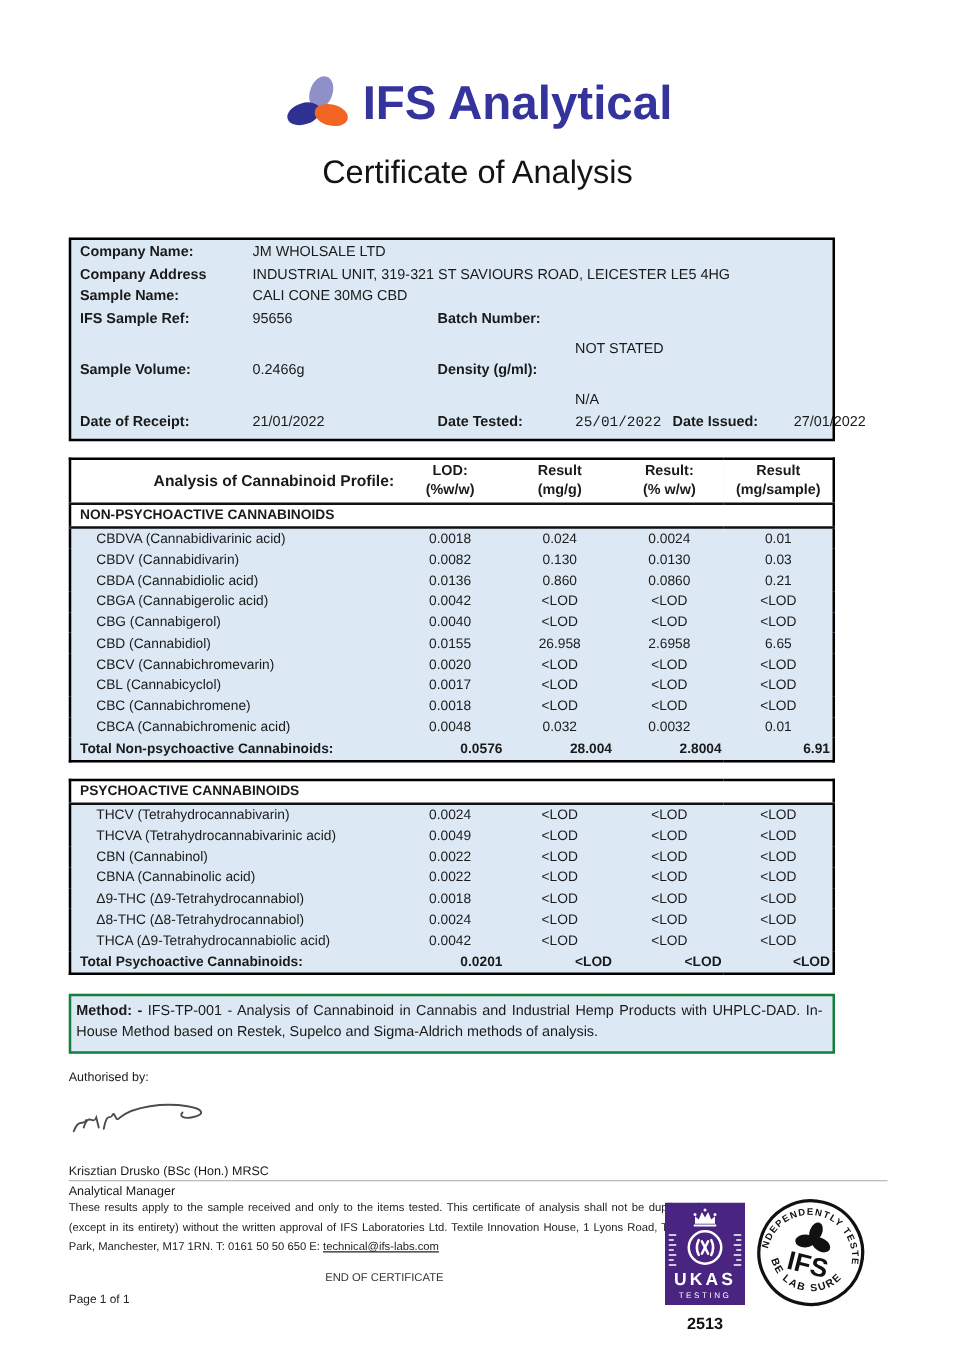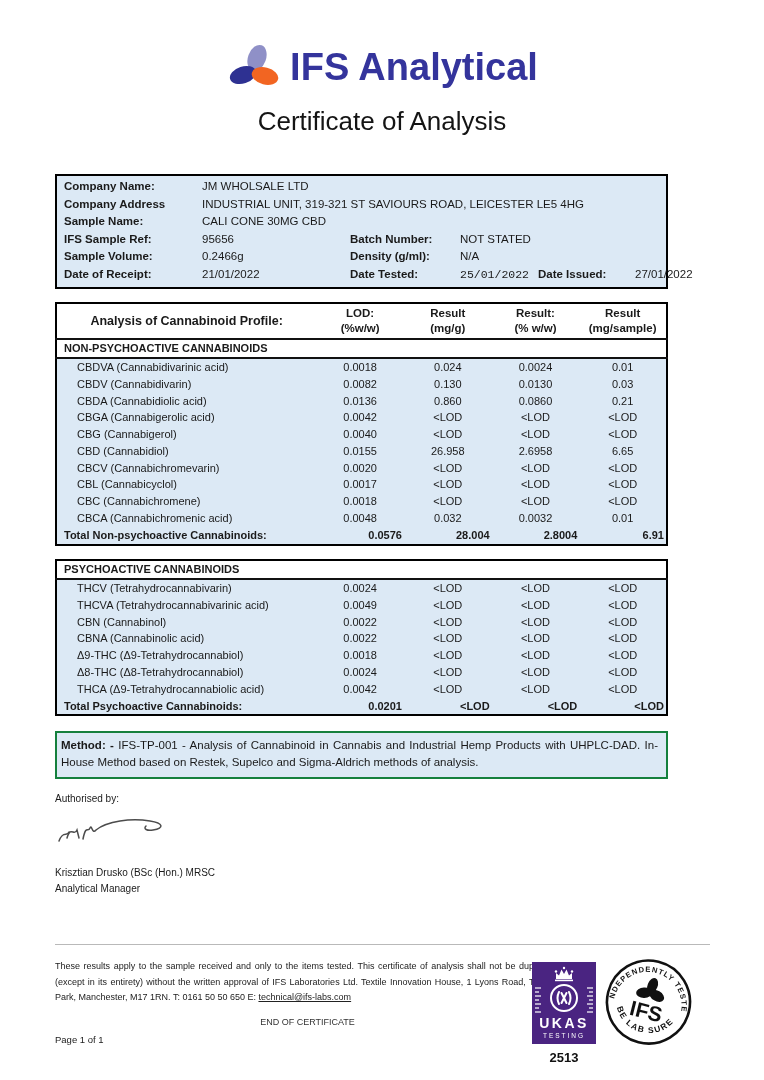--- a/index.html
+++ b/index.html
@@ -5,51 +5,51 @@
   * { margin:0; padding:0; box-sizing:border-box; }
   html,body { background:#ffffff; }
   body {
     width:764px; height:1080px; position:relative; overflow:hidden;
     font-family:"Liberation Sans", sans-serif; color:#1a1a1a;
   }
   .page { position:relative; width:764px; height:1080px; background:#fff; }
 
   
   .header { padding-top:40px; text-align:center; }
-  .brand-row { display:flex; justify-content:center; align-items:center; gap:8px; height:54px; }
+  .brand-row { display:flex; justify-content:center; align-items:center; gap:8px; height:54px;margin-top:16px; }
   .brand-name { font-size:38px; font-weight:bold; color:#34349c; letter-spacing:0; }
   .cert-title { margin-top:12px; font-size:26px; color:#141414; font-weight:400; }
 
   .content { width:613px; margin-left:55px; }
 
   
   .sample-info {
     margin-top:37px; border:2px solid #000; background:#dce9f5;
     padding:2px 0 3px 0; font-size:11.5px;
   }
   .si-row { display:flex; line-height:17.6px; padding-left:7px; }
   .si-label { font-weight:bold; }
   .w-l1 { width:138px; flex:0 0 auto; }
   .w-v1 { flex:1 1 auto; }
   .w-v1f { width:148px; flex:0 0 auto; }
   .w-l2 { width:110px; flex:0 0 auto; font-weight:bold; }
-  .w-v2 { flex:1 1 auto; }
+  .w-v2 { flex:1 1 auto;margin-top:24px; }
   .w-v2f { width:78px; flex:0 0 auto;font-family:Liberation Mono, monospace; }
   .w-l3 { width:97px; flex:0 0 auto; font-weight:bold; }
   .w-v3 { flex:1 1 auto; }
 
   
   .coa-table {
     width:100%; border-collapse:collapse; border:2px solid #000;
     margin-top:13px; background:#dce9f5;
   }
   .coa-table col.c-name { width:42.6%; }
   .coa-table col.c-num  { width:14.35%; }
   tr.main-head th { background:#fff; border-bottom:2px solid #111; padding:2px 1px; vertical-align:middle; }
-  th.profile-h { text-align:center; font-size:12.5px; padding-left:7px; }
+  th.profile-h { text-align:right; font-size:12.5px; padding-left:7px; }
   .col-h { font-size:11.5px; font-weight:bold; text-align:center; line-height:15px; }
   tr.section-row td {
     background:#fff; font-weight:bold; font-size:11px; text-align:left;
     padding:2.5px 7px; border-bottom:2px solid #111;
   }
   tr.data-row td { font-size:11px; text-align:center; padding:1.4px 2px; line-height:14px; }
   tr.data-row td:first-child { text-align:left; padding-left:20px; }
   tr.total-row td { font-weight:bold; font-size:11px; text-align:right; padding:1.6px 2px; line-height:14px; }
   tr.total-row td:first-child { text-align:left; padding-left:7px; }
 

